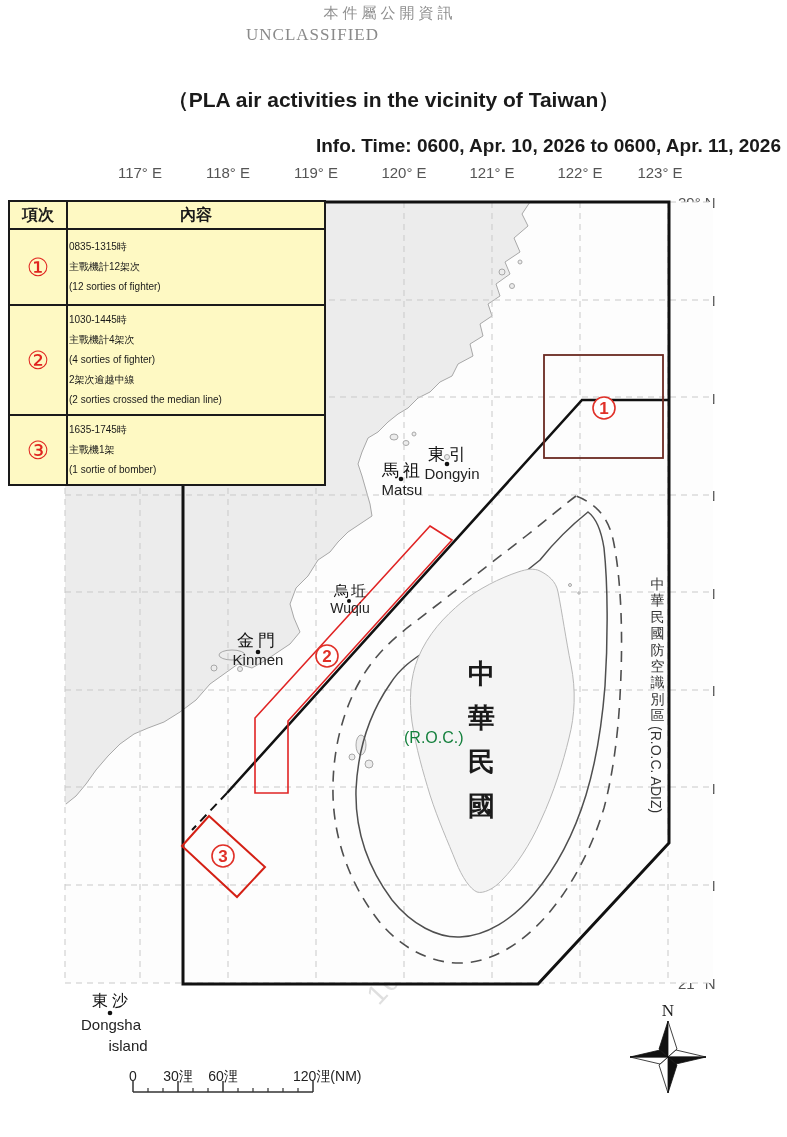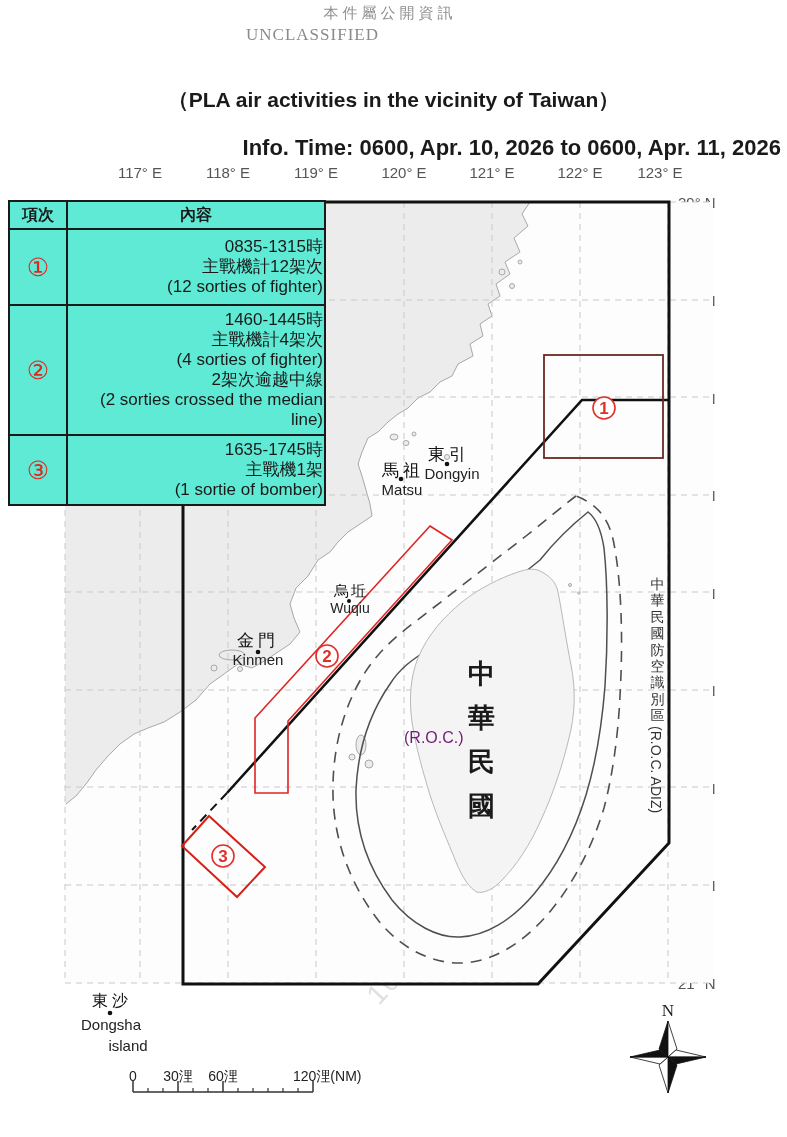--- a/index.html
+++ b/index.html
@@ -10,39 +10,39 @@
 
   
   .notice-zh{top:4px;left:0;width:780px;text-align:center;font-size:15px;letter-spacing:4px;
              color:#8f8f8f;font-family:"Liberation Serif",serif;}
   .notice-en{top:25px;left:0;width:625px;text-align:center;font-size:17px;letter-spacing:1px;
              color:#8a8a8a;font-family:"Liberation Serif",serif;}
   .title-zh{top:45px;left:0;width:787px;text-align:center;font-size:30px;font-weight:bold;
             letter-spacing:3px;font-family:"Liberation Serif",serif;}
   .title-en{top:86px;left:0;width:787px;text-align:center;font-size:21px;font-weight:bold;}
   .info-zh{top:112px;right:4px;font-size:15px;font-weight:bold;letter-spacing:.5px;}
-  .info-en{top:135px;right:6px;font-size:22px;font-weight:bold;}
+  .info-en{top:135px;right:6px;font-size:19px;font-weight:bold;}
 
   
   .lon{top:164px;font-size:15px;color:#555;}
   .lat{font-size:15px;color:#555;left:678px;}
 
   
-  .datatable{left:8px;top:200px;width:318px;border-collapse:collapse;background:#5eead4;z-index:6;padding-left:12px;}
+  .datatable{left:8px;top:200px;width:318px;border-collapse:collapse;background:#fef9c3;z-index:6;padding-left:12px;}
   .datatable th,.datatable td{border:2px solid #1a1a1a;padding:1px 2px;}
   .datatable th{font-size:16px;font-weight:bold;font-family:"Liberation Serif",serif;height:24px;}
   .datatable td.num{width:52px;text-align:center;font-size:25px;color:#e02520;}
-  .datatable td.content{text-align:right;font-size:17px;line-height:20px;padding:4px 1px;margin-left:9px;}
+  .datatable td.content{text-align:left;font-size:10px;line-height:20px;padding:4px 1px;margin-left:9px;}
 
   
   .pl-zh{font-family:"Liberation Serif",serif;font-size:17px;color:#111;letter-spacing:4px;}
   .pl-en{font-size:15px;color:#222;}
   .roc-zh{left:468px;top:652px;font-family:"Liberation Serif",serif;font-weight:bold;
           font-size:27px;line-height:44px;white-space:pre-line;text-align:center;}
-  .roc-en{left:404px;top:729px;font-size:16px;color:#701a75;}
+  .roc-en{left:404px;top:729px;font-size:16px;color:#15803d;}
   .adiz-zh{left:649px;top:577px;width:17px;font-size:14px;line-height:16.4px;color:#333;
            font-family:"Liberation Serif",serif;white-space:pre-line;text-align:center;}
   .adiz-en{left:648px;top:726px;font-size:14px;color:#333;writing-mode:vertical-rl;}
 
   .compass-n{left:668px;top:1001px;font-size:17px;color:#222;font-family:"Liberation Serif",serif;}
   .scale-lbl{top:1068px;font-size:14px;color:#222;}
 
   .watermark{font-size:28px;color:rgba(150,150,150,0.30);letter-spacing:2px;
              transform:rotate(-47deg);transform-origin:center;z-index:1;}
   svg{position:absolute;z-index:2;}
@@ -229,21 +229,21 @@
       <td class="num">①</td>
       <td class="content" style="padding:7px 1px;">
         <div>0835-1315時</div>
         <div>主戰機計12架次</div>
         <div>(12 sorties of fighter)</div>
       </td>
     </tr>
     <tr>
       <td class="num">②</td>
       <td class="content">
-        <div>1460-1445時</div>
+        <div>1030-1445時</div>
         <div>主戰機計4架次</div>
         <div>(4 sorties of fighter)</div>
         <div>2架次逾越中線</div>
         <div>(2 sorties crossed the median line)</div>
       </td>
     </tr>
     <tr>
       <td class="num">③</td>
       <td class="content">
         <div>1635-1745時</div>

